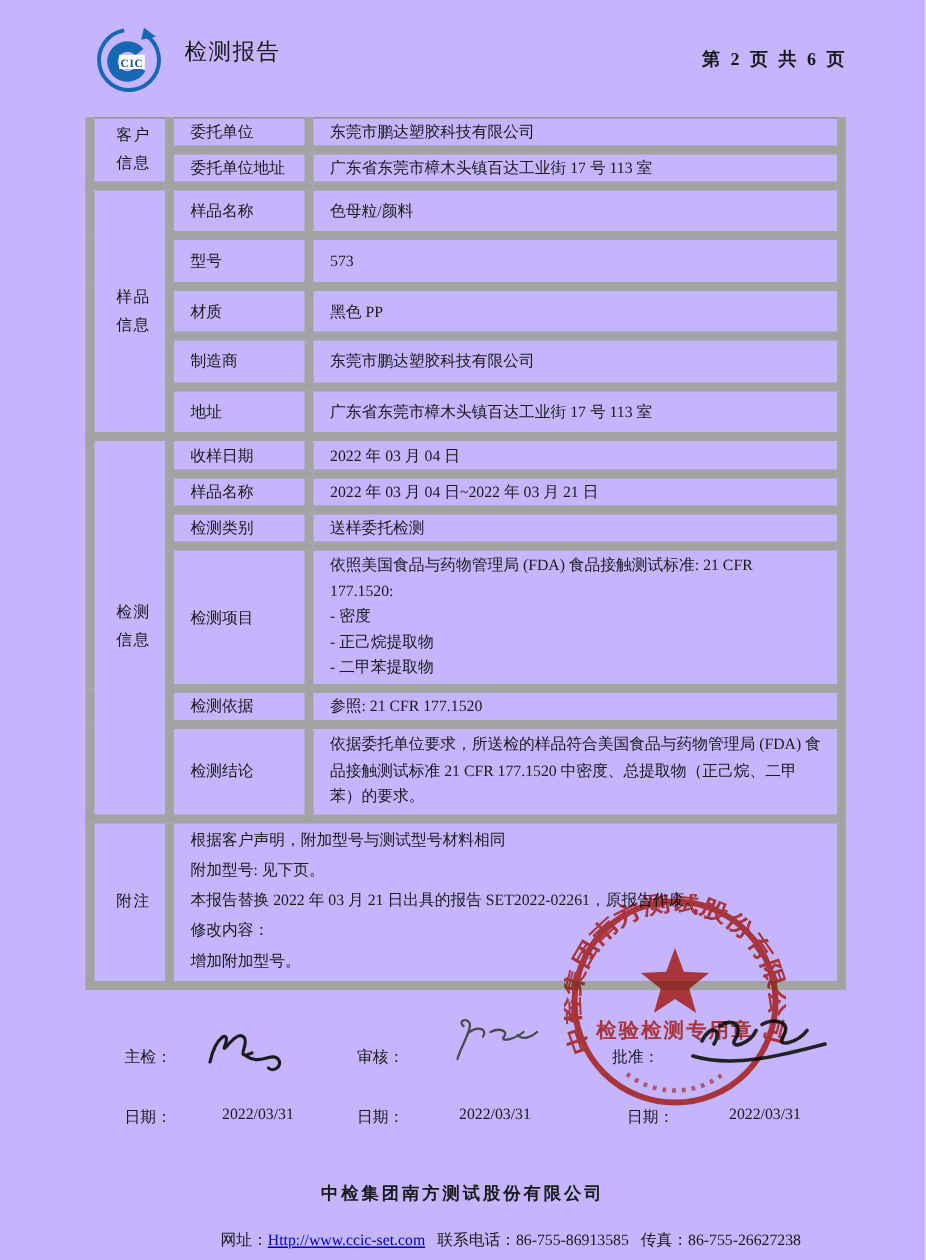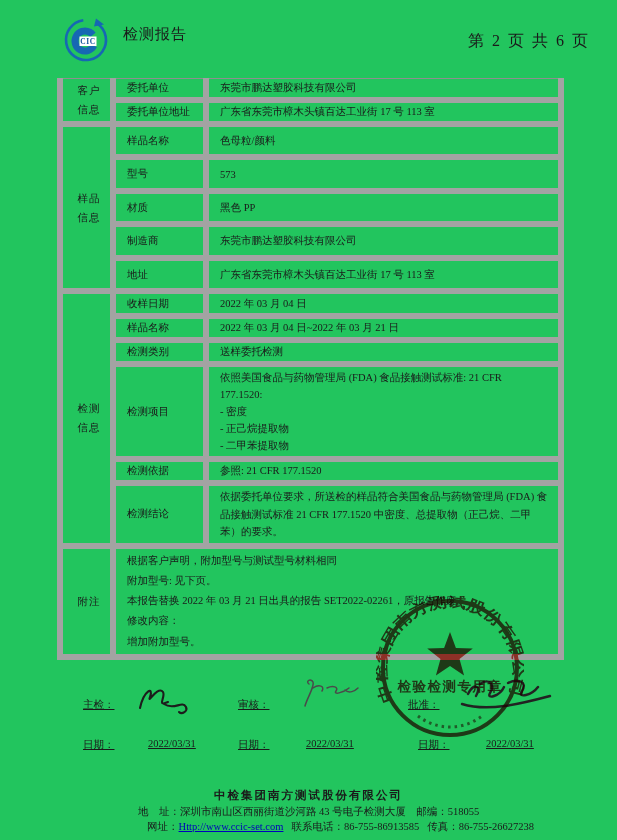--- a/index.html
+++ b/index.html
@@ -1,39 +1,39 @@
 <!DOCTYPE html>
 <html><head>
 <meta charset="utf-8">
 <style>
   html,body{margin:0;padding:0;background:#fff;}
-  .page{position:relative;width:617px;height:840px;background:#22c55e;overflow:hidden;
+  .page{position:relative;width:617px;height:840px;background:#c4b5fd;overflow:hidden;
         font-family:"Liberation Serif","DejaVu Serif",serif;color:#1a1a1a;}
 
   
   .hdr-title{position:absolute;left:123px;top:25px;font-size:15px;font-weight:normal;letter-spacing:1px;}
   .hdr-no{position:absolute;left:237px;top:31px;font-size:11.5px;font-weight:bold;}
-  .hdr-page{position:absolute;left:468px;top:31px;font-size:16px;font-weight:normal;letter-spacing:2px;}
+  .hdr-page{position:absolute;left:468px;top:31px;font-size:12px;font-weight:bold;letter-spacing:2px;}
   .logo{position:absolute;left:62px;top:16px;}
 
   
   table.report{position:absolute;left:57px;top:78px;width:501px;border-collapse:collapse;
                table-layout:fixed;border:1.5px solid #8f8f8f;}
   table.report td{border:6px solid #a3a3a3;font-size:10.5px;padding:2px 6px 2px 11px;
                   vertical-align:middle;overflow:hidden;}
   table.report tbody tr:first-child td{border-top:1.5px solid #8f8f8f;}
   td.group{text-align:center;padding:2px 14px;line-height:19px;word-break:break-all;letter-spacing:1px;}
   tr.h31{height:20px} tr.h33{height:33px} tr.h34{height:34px}
   tr.h25{height:25px} tr.h24{height:24px} tr.h23{height:23px} tr.h21{height:21px}
   td.mult{line-height:17px;padding-top:5px;padding-bottom:5px;vertical-align:top;}
   td.concl{line-height:17.5px;padding-top:4px;padding-bottom:4px;}
   td.notes{line-height:20.3px;padding-top:5px;padding-bottom:5px;vertical-align:top;}
 
   
-  .abs{position:absolute;font-size:10.5px;text-decoration:underline;}
+  .abs{position:absolute;font-size:10.5px;}
   .sig-svg{position:absolute;}
 
   
   .stamp{position:absolute;left:376px;top:596px;mix-blend-mode:multiply;opacity:.92;}
 
   
   .foot{position:absolute;left:0;width:617px;text-align:center;}
   .foot.l1{top:788px;font-size:11.5px;font-weight:bold;letter-spacing:2px;}
   .foot.l2{top:805px;font-size:10.5px;}
   .foot.l3{top:820px;font-size:10.5px;padding-left:32px;}
@@ -173,18 +173,17 @@
     <circle cx="74" cy="72" r="67" fill="none" stroke="#d93a2b" stroke-width="4"></circle>
     <text font-size="15" font-weight="bold" fill="#d93a2b" font-family="'Liberation Serif','DejaVu Serif',serif">
       <textPath href="#sealArc" startOffset="0" textLength="256" lengthAdjust="spacingAndGlyphs">中检集团南方测试股份有限公司</textPath>
     </text>
     <polygon fill="#d93a2b" points="74,36 79.9,51.9 96.8,52.6 83.5,63.1 88.1,79.4 74,70 59.9,79.4 64.5,63.1 51.2,52.6 68.1,51.9"></polygon>
     <text x="74" y="95" text-anchor="middle" font-size="13.5" font-weight="bold" fill="#d93a2b" letter-spacing="1.5" font-family="'Liberation Serif','DejaVu Serif',serif">检验检测专用章</text>
     <path d="M 42,120 A 52,52 0 0 0 106,120" fill="none" stroke="#d93a2b" stroke-width="3" stroke-dasharray="2.5 4" opacity="0.75"></path>
   </svg>
 
   <div class="foot l1">中检集团南方测试股份有限公司</div>
-  <div class="foot l2">地　址：深圳市南山区西丽街道沙河路 43 号电子检测大厦　邮编：518055</div>
   <div class="foot l3">
     <span>网址：</span><span class="link">Http://www.ccic-set.com</span><span class="sp"></span><span>联系电话：</span><span>86-755-86913585</span><span class="sp"></span><span>传真：</span><span>86-755-26627238</span>
   </div>
 
 </div>
 
 </body></html>

